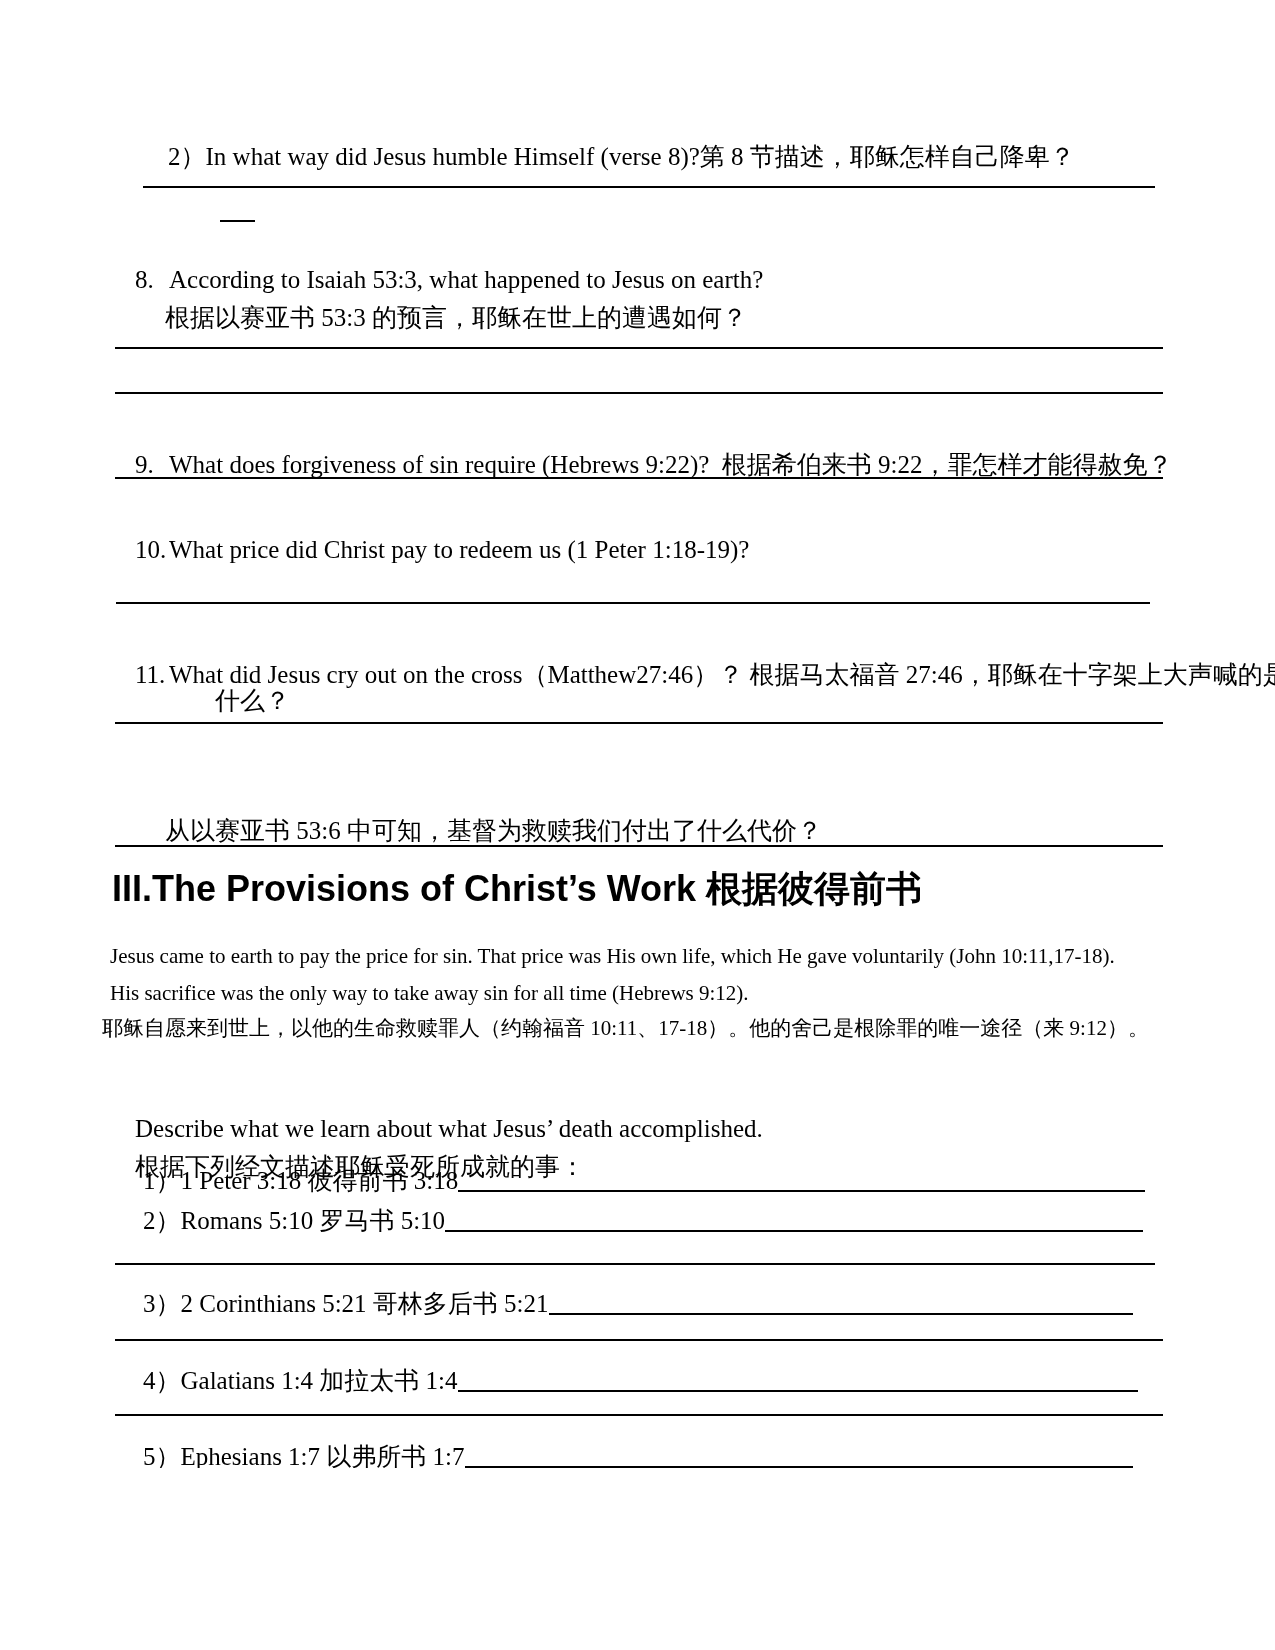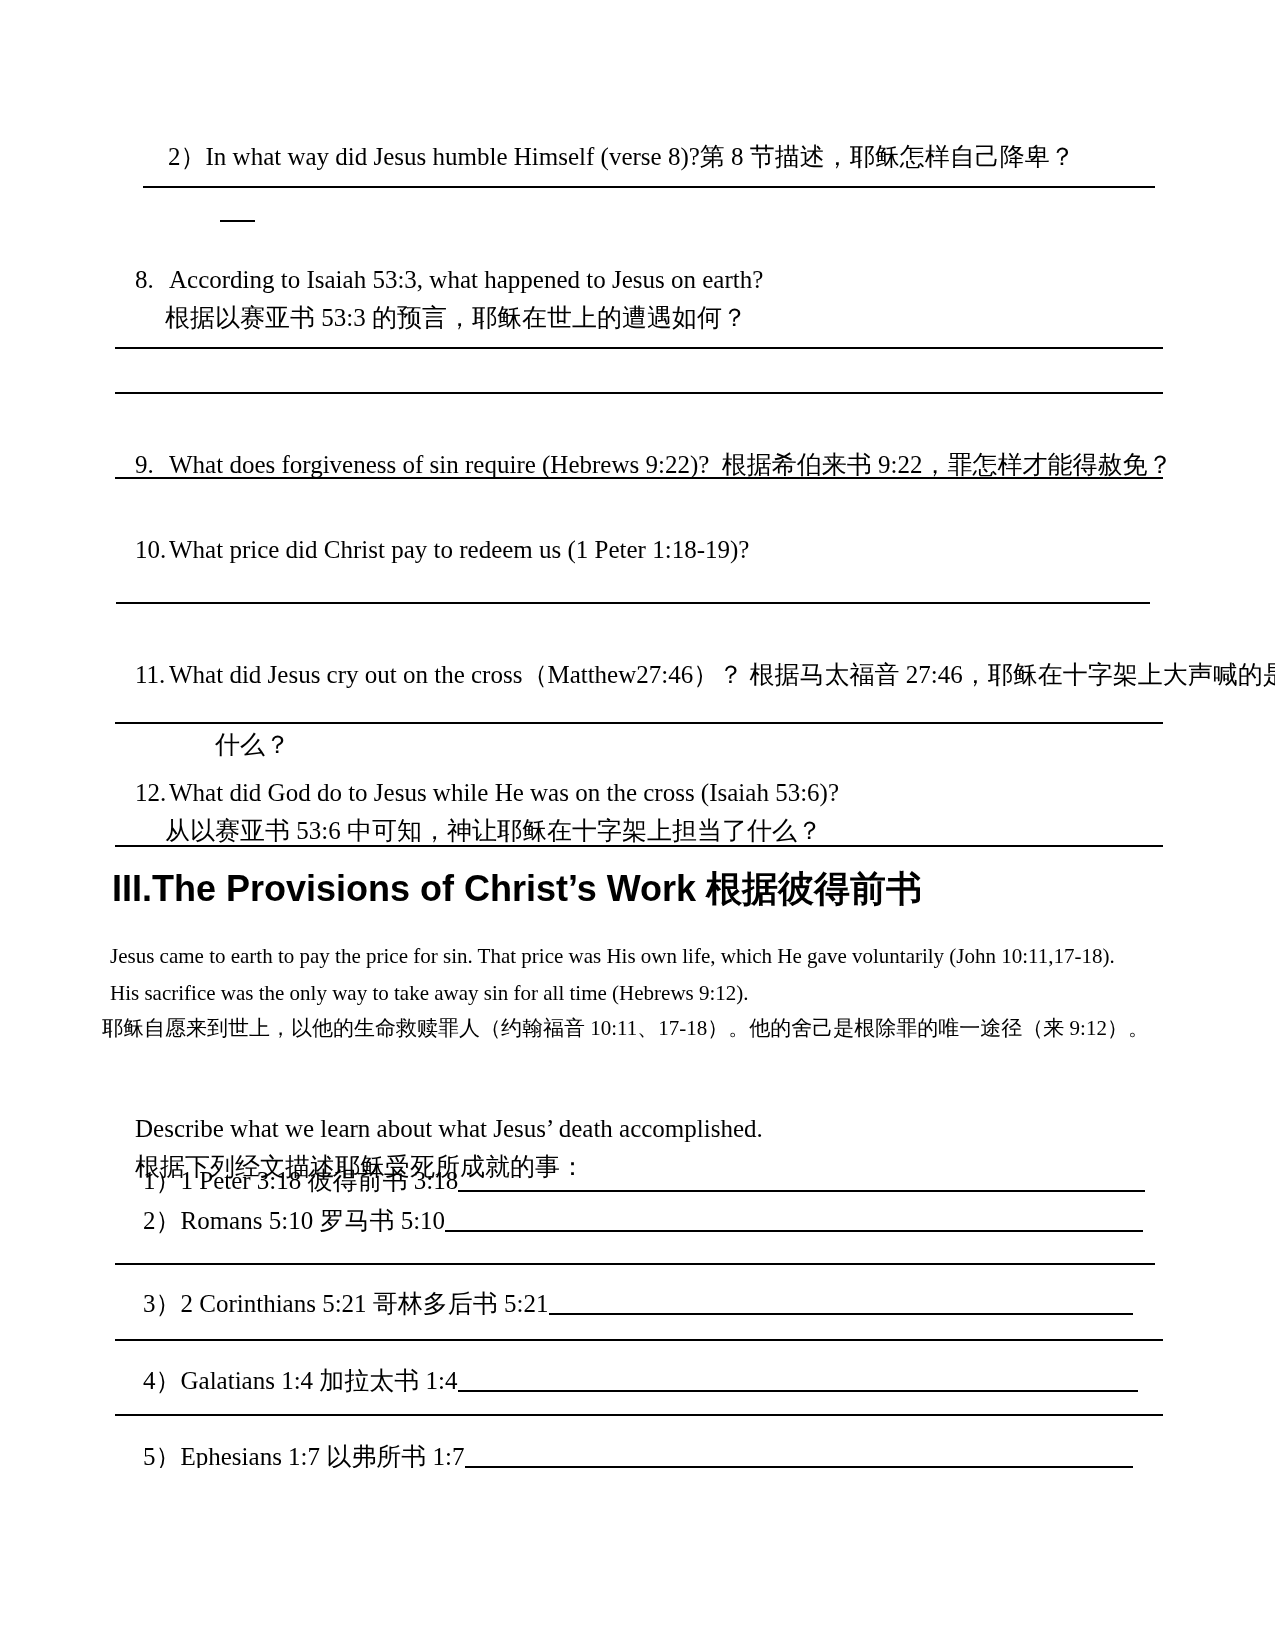--- a/index.html
+++ b/index.html
@@ -90,30 +90,27 @@
   <div class="hline" style="left:115px; top:477px; width:1048px;"></div>
 
   <div class="row" style="left:110px; top:505px;">
     <span class="qn">10.</span><span>What price did Christ pay to redeem us (1 Peter 1:18-19)?</span>
   </div>
   <div class="hline" style="left:116px; top:602px; width:1034px;"></div>
 
   <div class="row" style="left:110px; top:630px;">
     <span class="qn">11.</span><span>What did Jesus cry out on the cross（Matthew27:46）？ 根据马太福音 27:46，耶稣在十字架上大声喊的是</span>
   </div>
-  <div class="row" style="left:190px; top:700px;">
+  <div class="row" style="left:190px; top:656px;">
     <span>什么？</span>
   </div>
   <div class="hline" style="left:115px; top:722px; width:1048px;"></div>
 
-  <div class="row" style="left:110px; top:748px;">
-    <span class="qn">12.</span><span>What did God do to Jesus while He was on the cross (Isaiah 53:6)?</span>
-  </div>
   <div class="row" style="left:140px; top:786px;">
-    <span>从以赛亚书 53:6 中可知，神让耶稣在十字架上担当了什么？</span>
+    <span>从以赛亚书 53:6 中可知，基督为救赎我们付出了什么代价？</span>
   </div>
   <div class="hline" style="left:115px; top:845px; width:1048px;"></div>
 
   <div class="heading" style="left:112px; top:868px;">III.The Provisions of Christ’s Work 根据彼得前书</div>
 
   <div class="para" style="left:110px; top:938px; width:1010px;">Jesus came to earth to pay the price for sin. That price was His own life, which He gave voluntarily (John 10:11,17-18). His sacrifice was the only way to take away sin for all time (Hebrews 9:12).</div>
   <div class="para" style="left:102px; top:1010px; width:1078px;">耶稣自愿来到世上，以他的生命救赎罪人（约翰福音 10:11、17-18）。他的舍己是根除罪的唯一途径（来 9:12）。</div>
 
   <div class="row" style="left:110px; top:1122px;">
     <span>根据下列经文描述耶稣受死所成就的事：</span>

